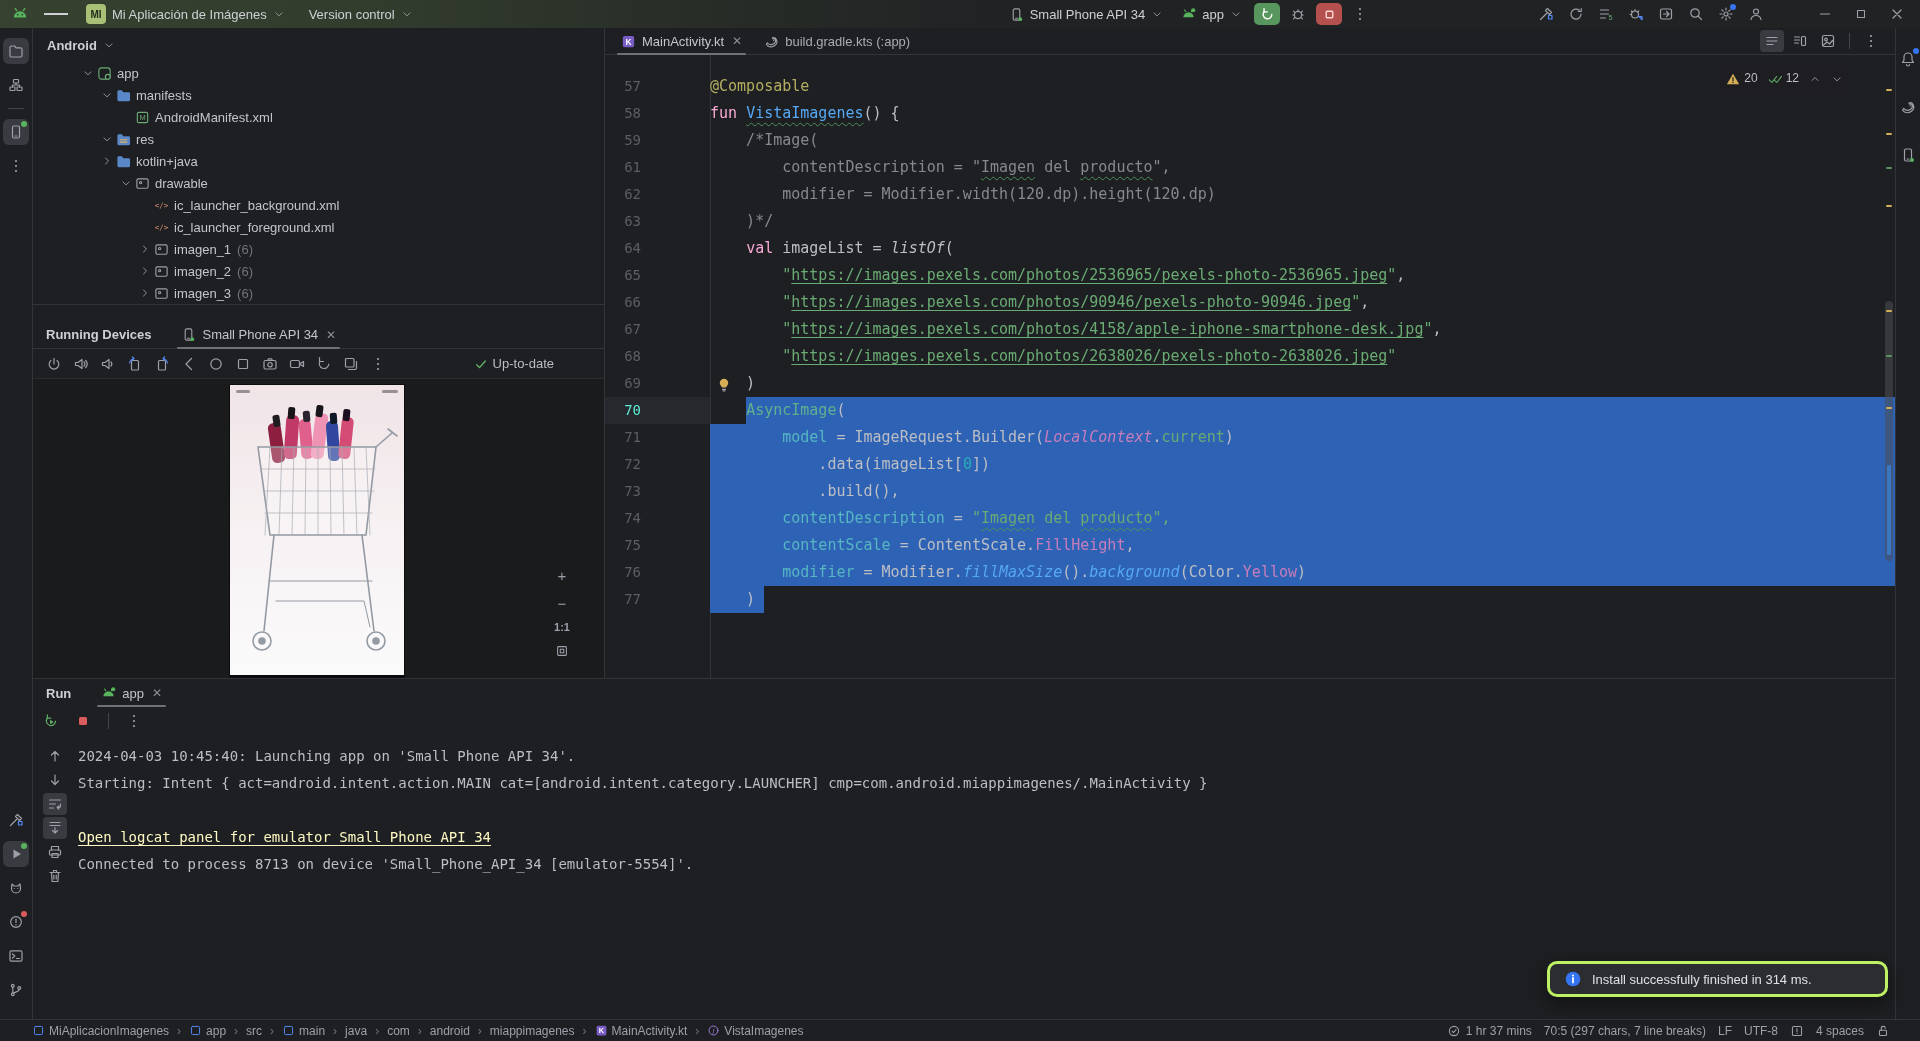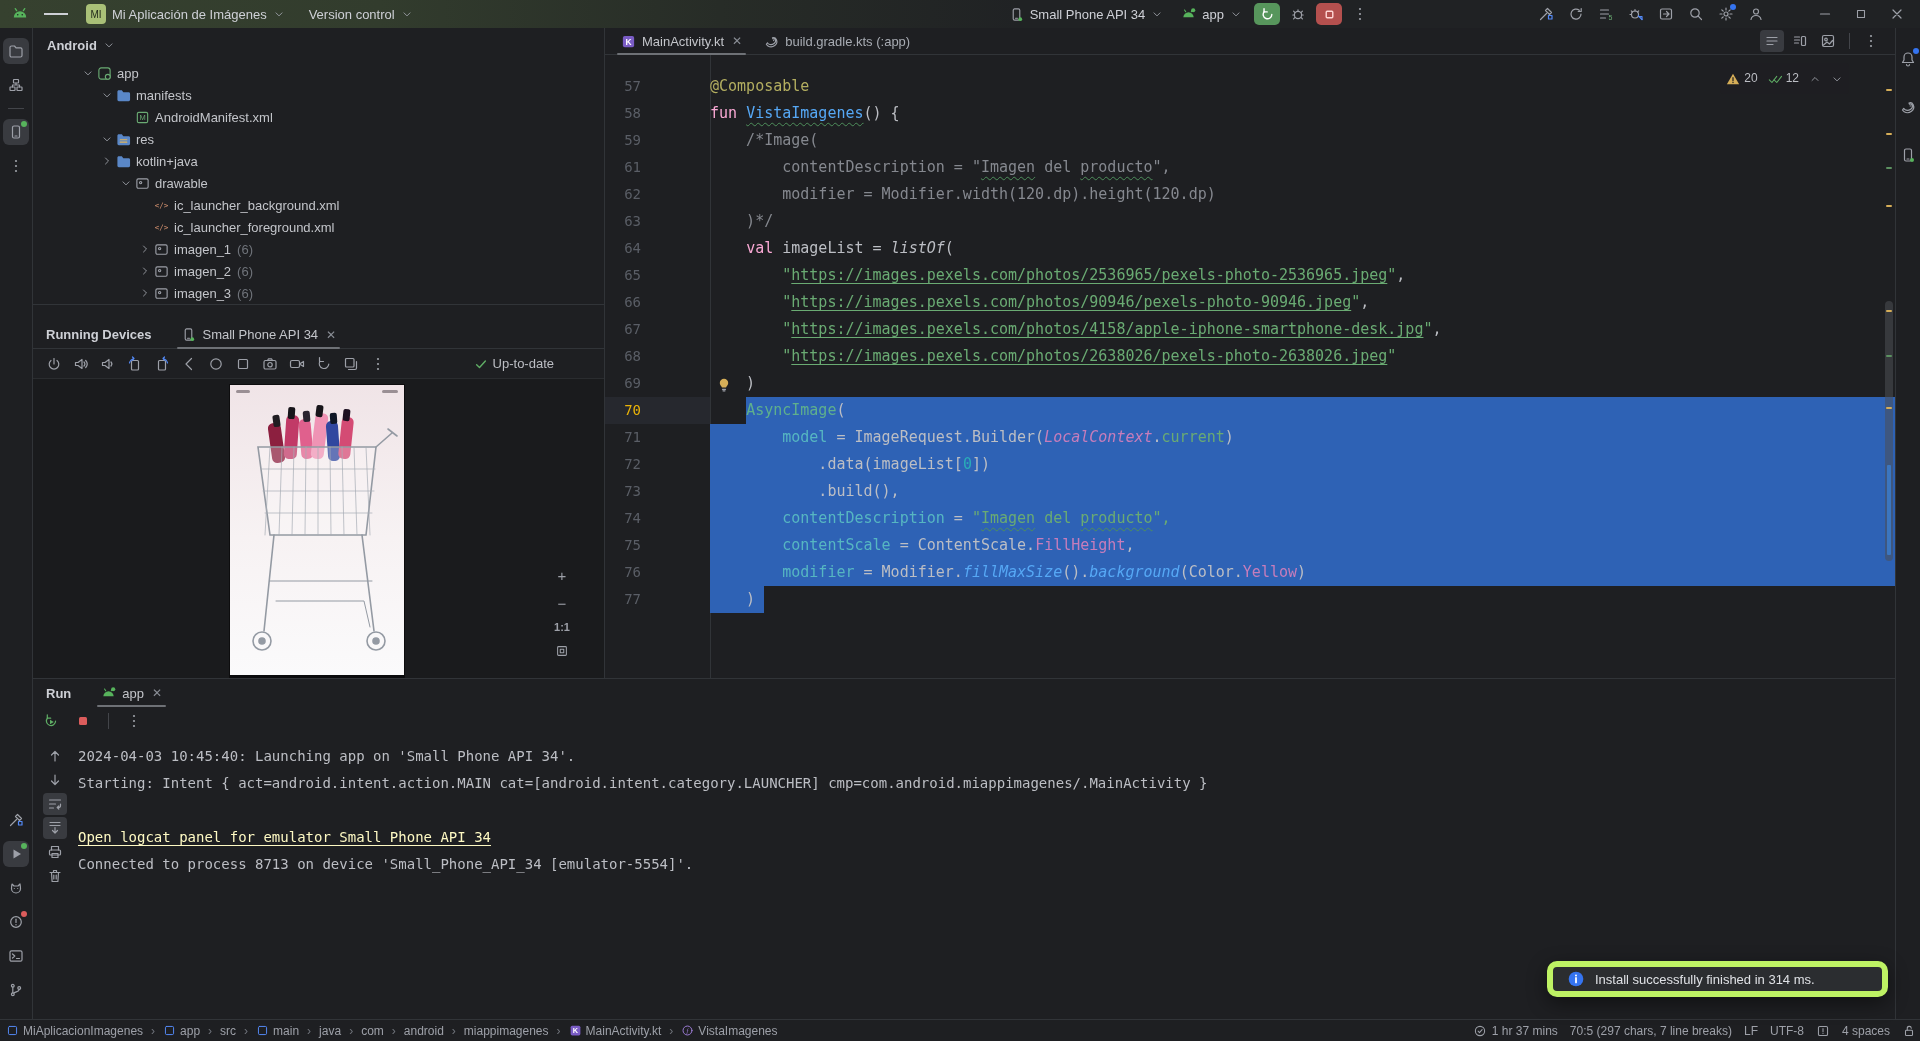--- a/index.html
+++ b/index.html
@@ -6,21 +6,21 @@
   *{box-sizing:border-box;}
   .app{position:relative;width:1920px;height:1041px;overflow:hidden;background:#1e1f22;
        font-family:"Liberation Sans",sans-serif;font-size:13px;color:#bcbec4;}
   .icon svg{display:block;}
   
   .titlebar{position:absolute;top:0;left:0;width:1920px;height:28px;display:flex;align-items:center;
     padding:0 8px;background:linear-gradient(90deg,#36412f 0px,#323c2d 380px,#272c27 720px,#202224 1020px,#202224 100%);}
   .tb-left{display:flex;align-items:center;gap:12px;}
   .tb-ic{width:24px;height:24px;display:flex;align-items:center;justify-content:center;border-radius:4px;position:relative;}
   .burger span{display:block;width:14px;height:1.6px;background:#ced0d6;margin:2px 0;}
-  .chip{width:20px;height:20px;border-radius:4px;background:#a9c077;color:#232b1c;font-weight:normal;
+  .chip{width:20px;height:20px;border-radius:4px;background:#a9c077;color:#232b1c;font-weight:bold;
         font-size:10px;display:flex;align-items:center;justify-content:center;}
   .tb-select{display:flex;align-items:center;gap:6px;color:#ced0d6;padding:3px 6px;border-radius:4px;cursor:default;}
   .tb-right{margin-left:auto;display:flex;align-items:center;gap:6px;}
   .btn-run{width:26px;height:22px;border-radius:5px;background:#57965c;display:flex;align-items:center;justify-content:center;}
   .btn-stop{width:26px;height:22px;border-radius:5px;background:#b4504e;display:flex;align-items:center;justify-content:center;}
   .badge-dot{position:absolute;width:6px;height:6px;border-radius:50%;top:2px;right:2px;}
   .spacer150{width:150px;} .spacer30{width:30px;}
   .win-btn{width:30px;height:26px;display:flex;align-items:center;justify-content:center;}
   
   .lstrip{position:absolute;left:0;top:28px;bottom:22px;width:33px;background:#1e1f22;border-right:1px solid #313438;
@@ -59,21 +59,21 @@
   .ed-tabs{height:27px;display:flex;align-items:center;border-bottom:1px solid #313438;padding-left:12px;}
   .ed-tabs .tab{margin-right:14px;}
   .ed-right{margin-left:auto;display:flex;align-items:center;gap:4px;padding-right:12px;}
   .vm-btn{width:24px;height:22px;display:flex;align-items:center;justify-content:center;border-radius:4px;}
   .vm-btn.active{background:#393b40;}
   .vdiv{width:1px;height:16px;background:#43454a;margin:0 5px;}
   .code-area{position:relative;flex:1;overflow:hidden;font-family:"DejaVu Sans Mono",monospace;font-size:15px;line-height:27px;}
   .code-lines{padding-top:18px;}
   .cl{display:flex;height:27px;white-space:pre;}
   .gutter{width:105px;flex:none;text-align:right;padding-right:69px;color:#5a5e66;font-size:14px;}
-  .cl.cur .gutter{background:#26282e;color:#eab308;}
+  .cl.cur .gutter{background:#26282e;color:#5eead4;}
   .ct{position:relative;flex:1;}
   .selbg{position:absolute;top:0;bottom:0;background:#2e62b5;}
   .segs{position:relative;z-index:1;}
   .gutter-sep{position:absolute;left:105px;top:0;bottom:0;width:1px;background:#313438;}
   .bulb{position:absolute;left:6px;top:5px;z-index:2;}
   .t-kw{color:#f9a8d4;text-align:center;} .t-ann{color:#b3ae60;} .t-fnd{color:#56a8f5;} .t-def{color:#bcbec4;}
   .t-cmt{color:#85888f;} .t-str{color:#6aab73;} .t-green{color:#6aab73;}
   .t-url{color:#6aab73;text-decoration:underline;text-underline-offset:3px;}
   .t-arg{color:#56b6c2;} .t-comp{color:#5fb08d;} .t-clsi{color:#c77dbb;font-style:italic;}
   .t-prop{color:#c77dbb;} .t-ext{color:#56a8f5;font-style:italic;} .t-num{color:#2aacb8;}
@@ -90,28 +90,28 @@
   .run-tabs{height:28px;display:flex;align-items:center;padding-left:13px;gap:26px;}
   .run-toolbar{height:28px;display:flex;align-items:center;gap:8px;padding-left:6px;}
   .console{position:relative;flex:1;font-family:"DejaVu Sans Mono",monospace;font-size:14px;line-height:27px;}
   .con-gutter{position:absolute;left:0;top:10px;width:44px;display:flex;flex-direction:column;align-items:center;gap:2px;}
   .cg-btn{width:24px;height:22px;display:flex;align-items:center;justify-content:center;border-radius:4px;}
   .cg-btn.active{background:#393b40;}
   .con-lines{padding:8px 0 0 45px;color:#bcbec4;}
   .con-link{color:#fef9c3;text-decoration:underline;text-underline-offset:3px;cursor:pointer;}
   
   .status{position:absolute;left:0;right:0;bottom:0;height:22px;background:#1e1f22;border-top:1px solid #313438;
-          display:flex;align-items:center;padding:0 4px;font-size:12px;color:#9da0a8;}
+          display:flex;align-items:center;padding:0 30px;font-size:12px;color:#9da0a8;}
   .crumbs{display:flex;align-items:center;gap:4px;}
   .crumb{display:flex;align-items:center;gap:4px;padding:0 2px;}
   .crumb-sep{color:#6f737a;margin:0 2px;}
   .st-right{margin-left:auto;display:flex;align-items:center;gap:12px;}
   .st-item{display:flex;align-items:center;gap:5px;}
   
-  .toast{position:absolute;right:32px;bottom:44px;width:341px;height:36px;background:#2b2d30;border:6px solid #bef264;
+  .toast{position:absolute;right:32px;bottom:44px;width:341px;height:36px;background:#2b2d30;border:3px solid #bef264;
          border-radius:10px;display:flex;align-items:center;gap:10px;padding:0 14px;color:#dfe1e5;
          box-shadow:0 6px 20px rgba(0,0,0,.45);}
 </style>
 </head>
 <body>
 
 <div class="app">
 
   <div class="titlebar">
     <div class="tb-left">

